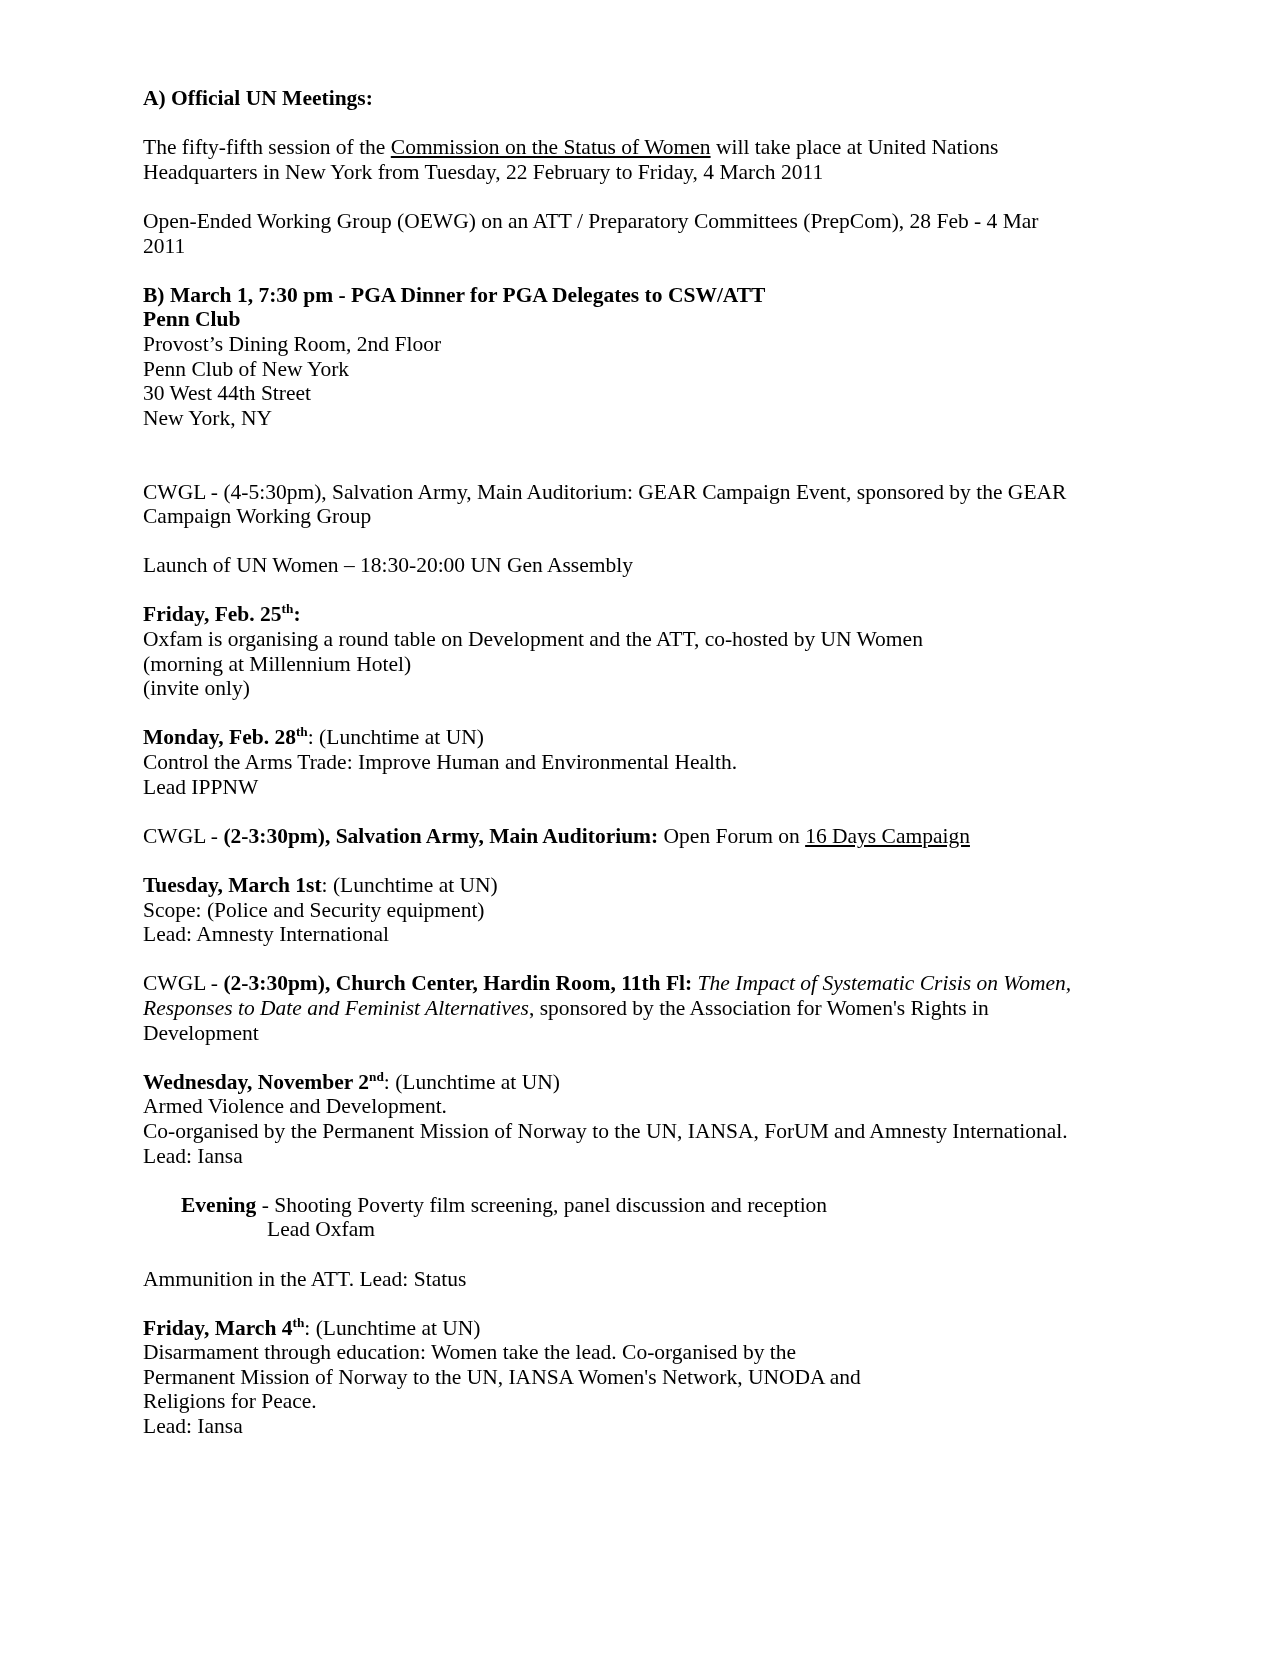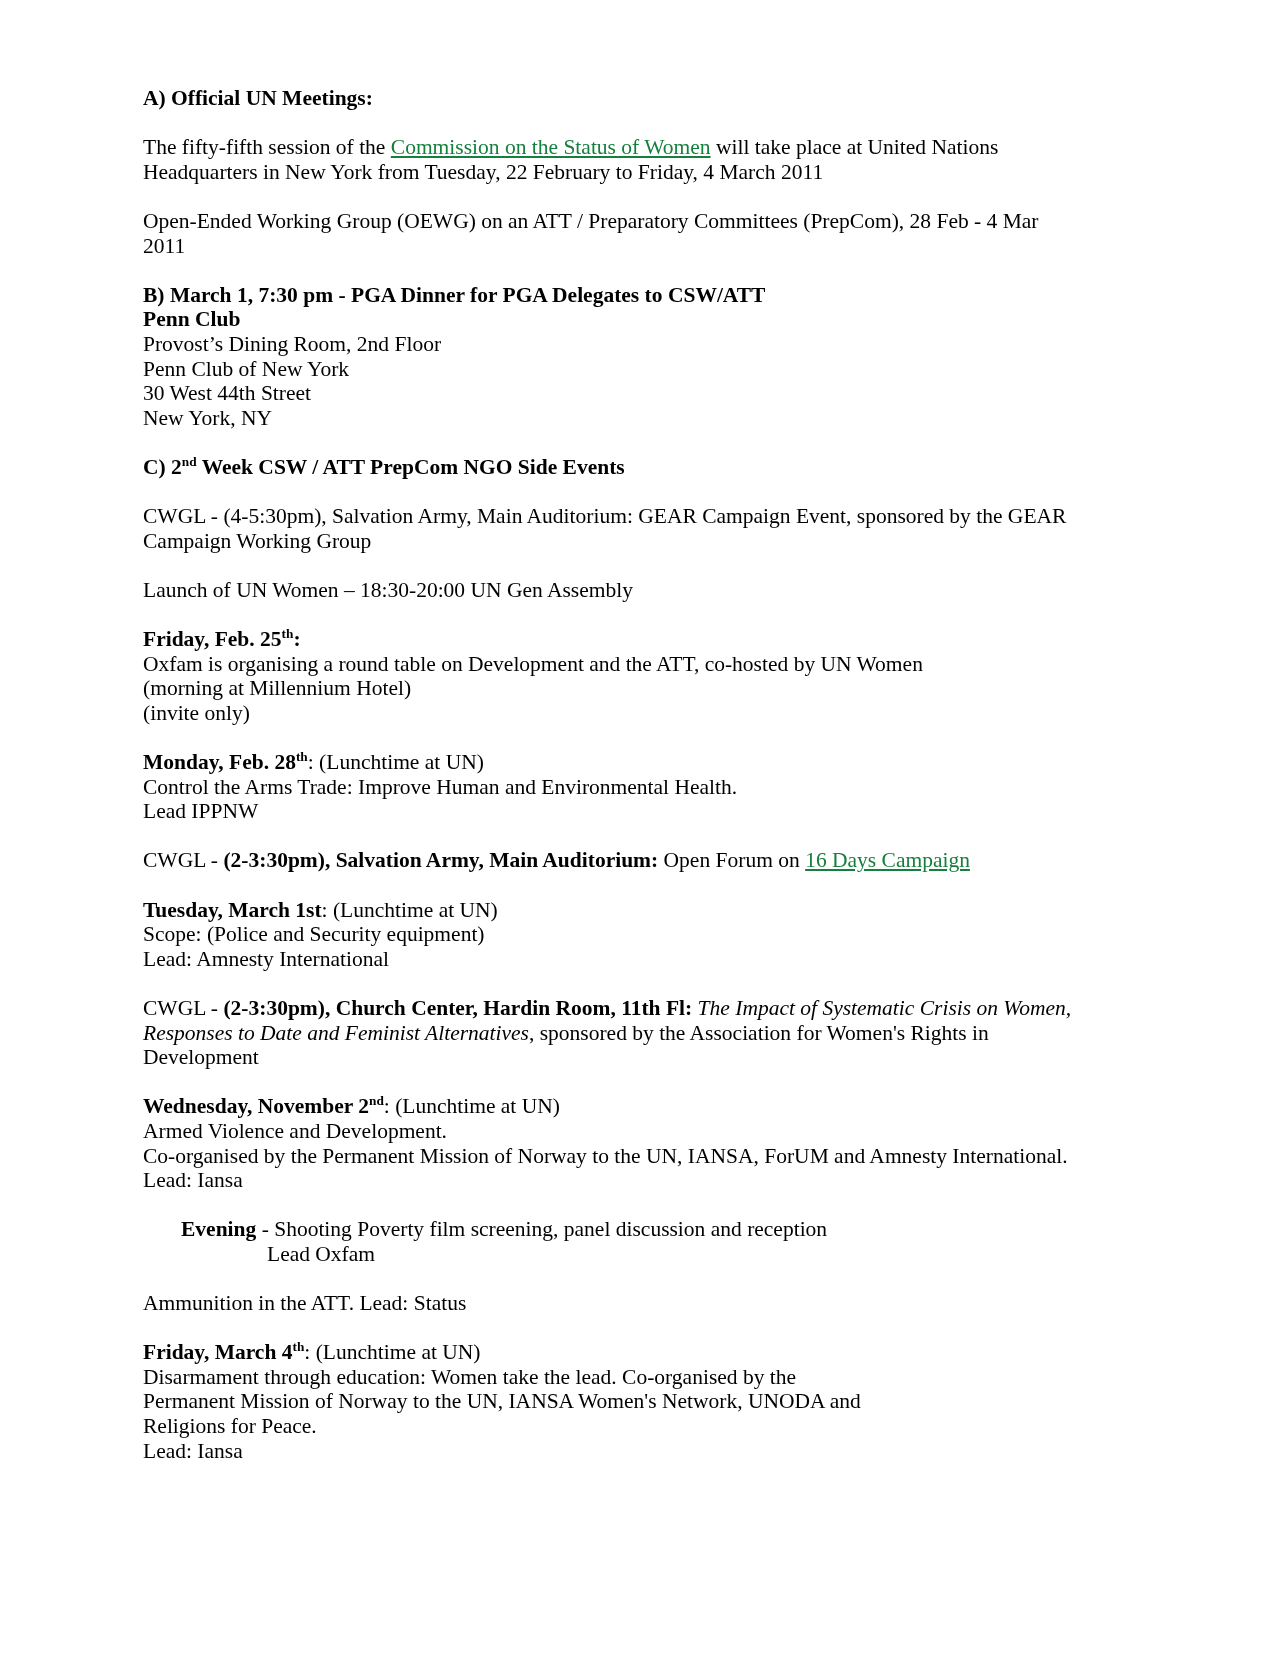--- a/index.html
+++ b/index.html
@@ -39,21 +39,21 @@
   }
   i, .i {
     font-style: italic;
   }
   sup {
     font-size: 0.62em;
     vertical-align: super;
     line-height: 0;
   }
   .link {
-    color: #15803d;
+    color: #000000;
     text-decoration: underline;
     cursor: pointer;
   }
   .indent-evening {
     padding-left: 38px;
   }
   .indent-lead-oxfam {
     padding-left: 124px;
   }
 </style>
@@ -91,23 +91,20 @@
       <span>Penn Club of New York</span>
     </div>
     <div class="para">
       <span>30 West 44th Street</span>
     </div>
     <div class="para">
       <span>New York, NY</span>
     </div>
     <div class="spacer"></div>
 
-    <div class="para">
-      <b><span>C) 2</span><sup>nd</sup><span> Week CSW / ATT PrepCom NGO Side Events</span></b>
-    </div>
     <div class="spacer"></div>
 
     <div class="para">
       <span>CWGL - (4-5:30pm), Salvation Army, Main Auditorium: GEAR Campaign Event, sponsored by the GEAR Campaign Working Group</span>
     </div>
     <div class="spacer"></div>
 
     <div class="para">
       <span>Launch of UN Women – 18:30-20:00 UN Gen Assembly</span>
     </div>

